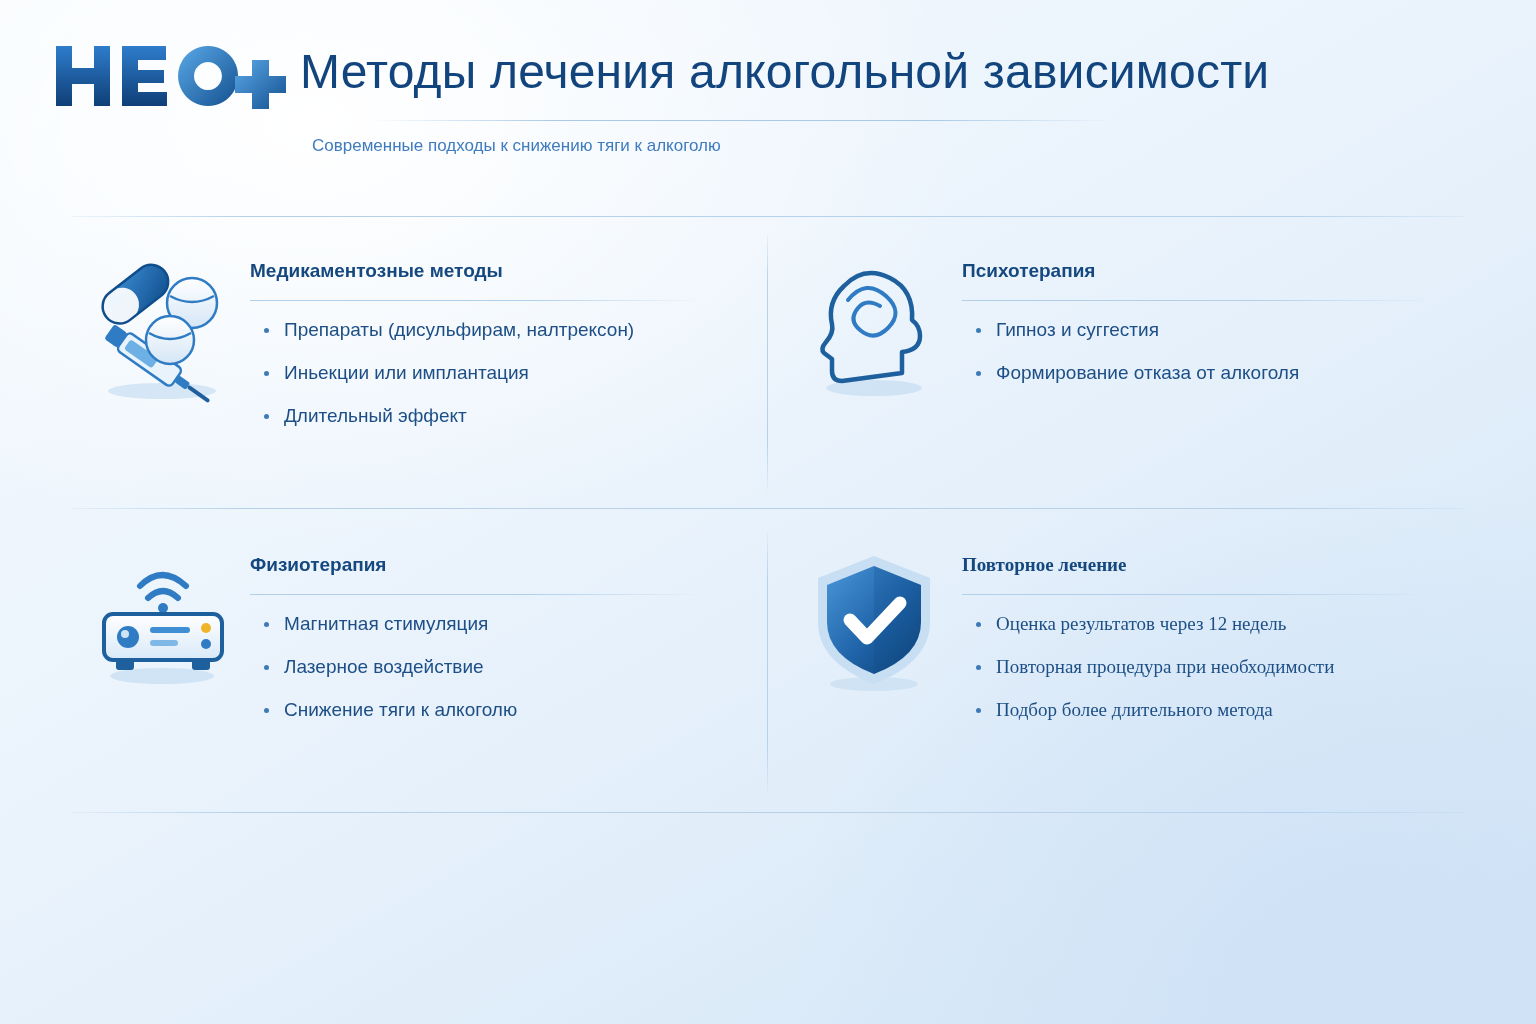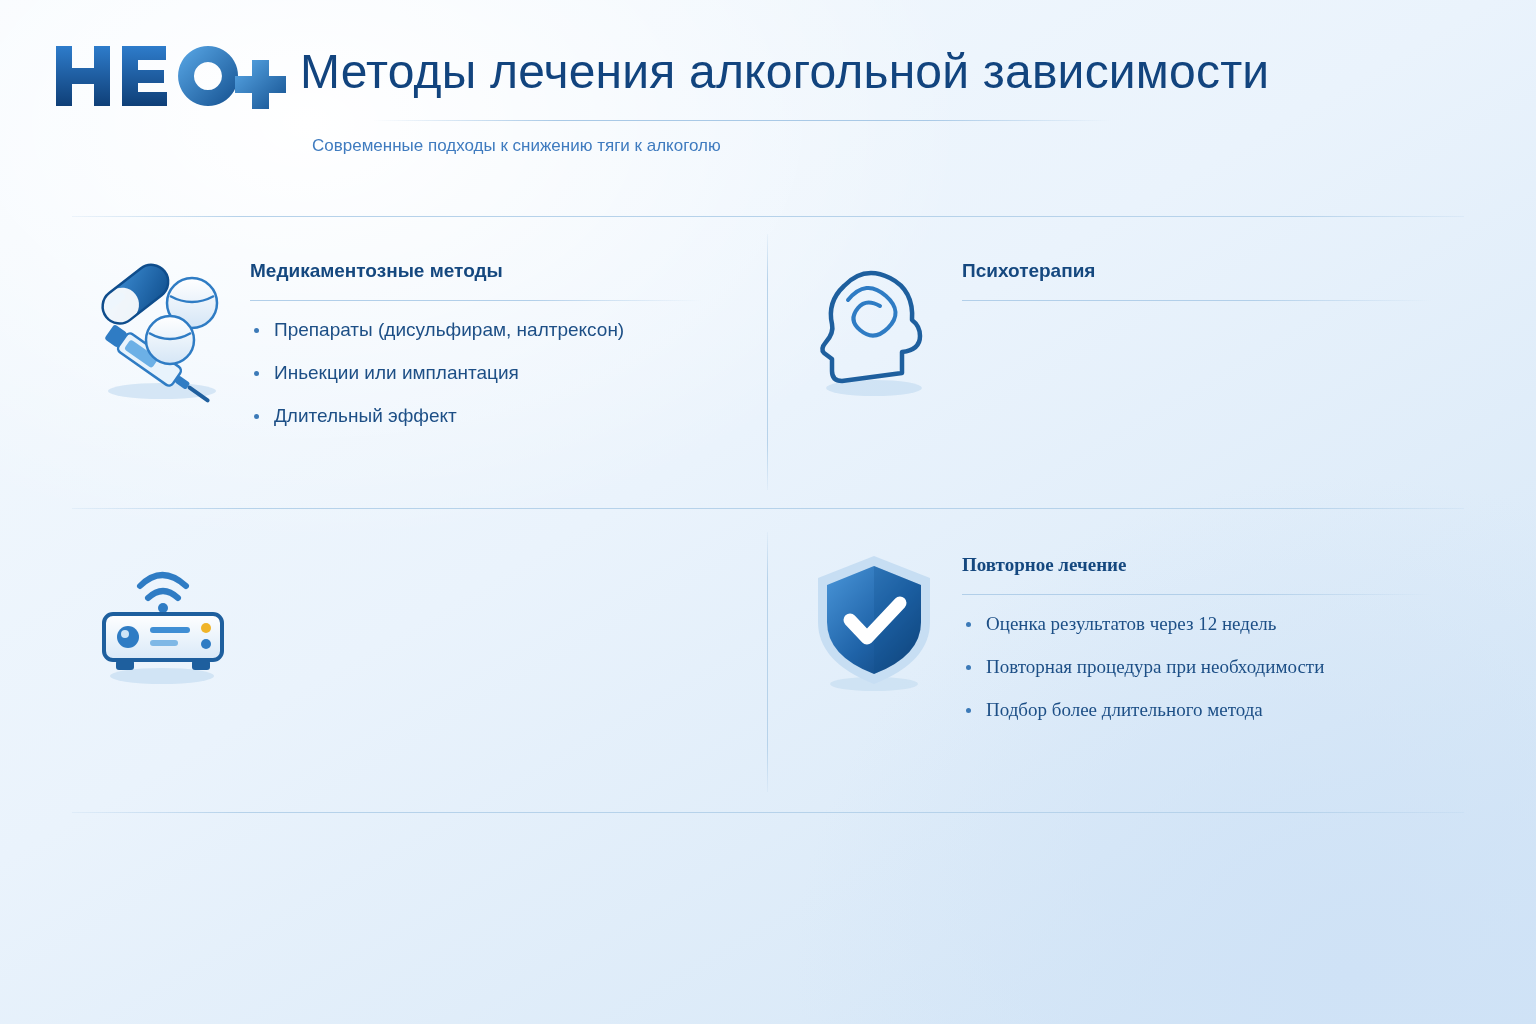--- a/index.html
+++ b/index.html
@@ -137,21 +137,21 @@
   }
 
   .card-rule {
     margin-top: 14px;
     width: 452px;
     height: 1px;
     background: linear-gradient(90deg, #b2cfe9 0%, #b2cfe9 62%, rgba(178,207,233,0) 100%);
   }
 
   .bullets {
-    margin: 0;
+    margin: 10px;
     padding: 0;
     list-style: none;
     margin-top: 16px;
   }
   .bullets li {
     position: relative;
     padding-left: 24px;
     font-size: 19px;
     color: #1d4f86;
     line-height: 26px;
@@ -270,20 +270,22 @@
         <svg width="160" height="160" viewBox="0 0 160 160" xmlns="http://www.w3.org/2000/svg">
           <ellipse cx="80" cy="140" rx="48" ry="8" fill="#bcd7ee" opacity="0.55"></ellipse>
           <path d="M108 125 V104 q18 -2 18 -16 0 -10 -8 -16 2 -30 -22 -42 -26 -13 -46 8 -17 16 -12 38 2 9 -6 18 -6 7 -2 11 l8 6 v12 q0 10 10 10 Z" fill="none" stroke="#1e5f9e" stroke-width="4.5" stroke-linejoin="round" stroke-linecap="round"></path>
           <path d="M86 58 q-14 -8 -22 2 -10 12 2 22 14 12 28 -2 16 -16 -2 -32 -20 -18 -38 4" fill="none" stroke="#2f7cc4" stroke-width="4" stroke-linecap="round"></path>
         </svg>
       </div>
       <div class="card-body">
         <div class="card-title">Психотерапия</div>
         <div class="card-rule"></div>
         <ul class="bullets">
+          <li>Гипноз и суггестия</li>
+          <li>Формирование отказа от алкоголя</li>
         </ul>
       </div>
     </div>
 
     <div class="card c2">
       <div class="card-icon">
         <svg width="160" height="160" viewBox="0 0 160 160" xmlns="http://www.w3.org/2000/svg">
           <defs>
             <linearGradient id="devg" x1="0" y1="0" x2="0" y2="1">
               <stop offset="0%" stop-color="#ffffff"></stop>
@@ -300,20 +302,29 @@
           <circle cx="46" cy="95" r="11" fill="#2f7cc4"></circle>
           <circle cx="43" cy="92" r="4" fill="#cfe5f7"></circle>
           <rect x="68" y="85" width="40" height="6" rx="3" fill="#3f8ed4"></rect>
           <rect x="68" y="98" width="28" height="6" rx="3" fill="#7fb8e6"></rect>
           <circle cx="124" cy="86" r="5" fill="#f0b429"></circle>
           <circle cx="124" cy="102" r="5" fill="#2f7cc4"></circle>
 
           <rect x="34" y="118" width="18" height="10" rx="3" fill="#1e5f9e"></rect>
           <rect x="110" y="118" width="18" height="10" rx="3" fill="#1e5f9e"></rect>
         </svg>
+      </div>
+      <div class="card-body">
+        <div class="card-title">Физиотерапия</div>
+        <div class="card-rule"></div>
+        <ul class="bullets">
+          <li>Магнитная стимуляция</li>
+          <li>Лазерное воздействие</li>
+          <li>Снижение тяги к алкоголю</li>
+        </ul>
       </div>
     </div>
 
     <div class="card c3">
       <div class="card-icon">
         <svg width="160" height="160" viewBox="0 0 160 160" xmlns="http://www.w3.org/2000/svg">
           <defs>
             <linearGradient id="shg" x1="0" y1="0" x2="1" y2="1">
               <stop offset="0%" stop-color="#4a96d9"></stop>
               <stop offset="55%" stop-color="#1f63a8"></stop>

